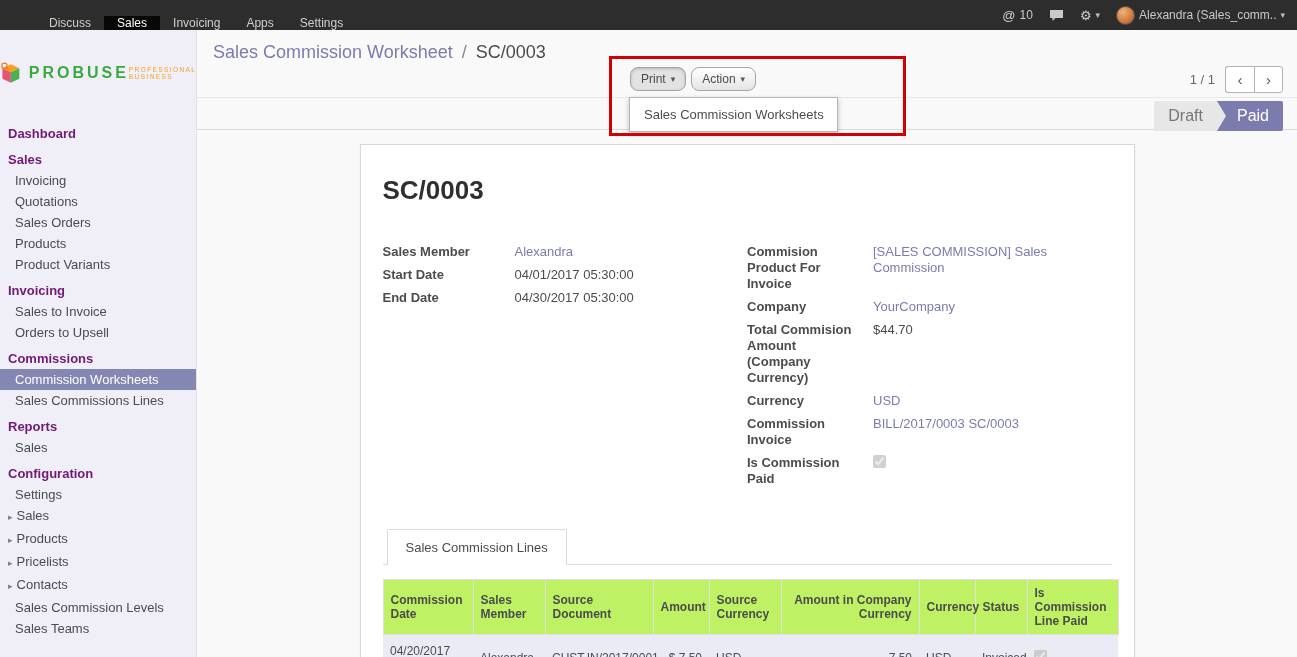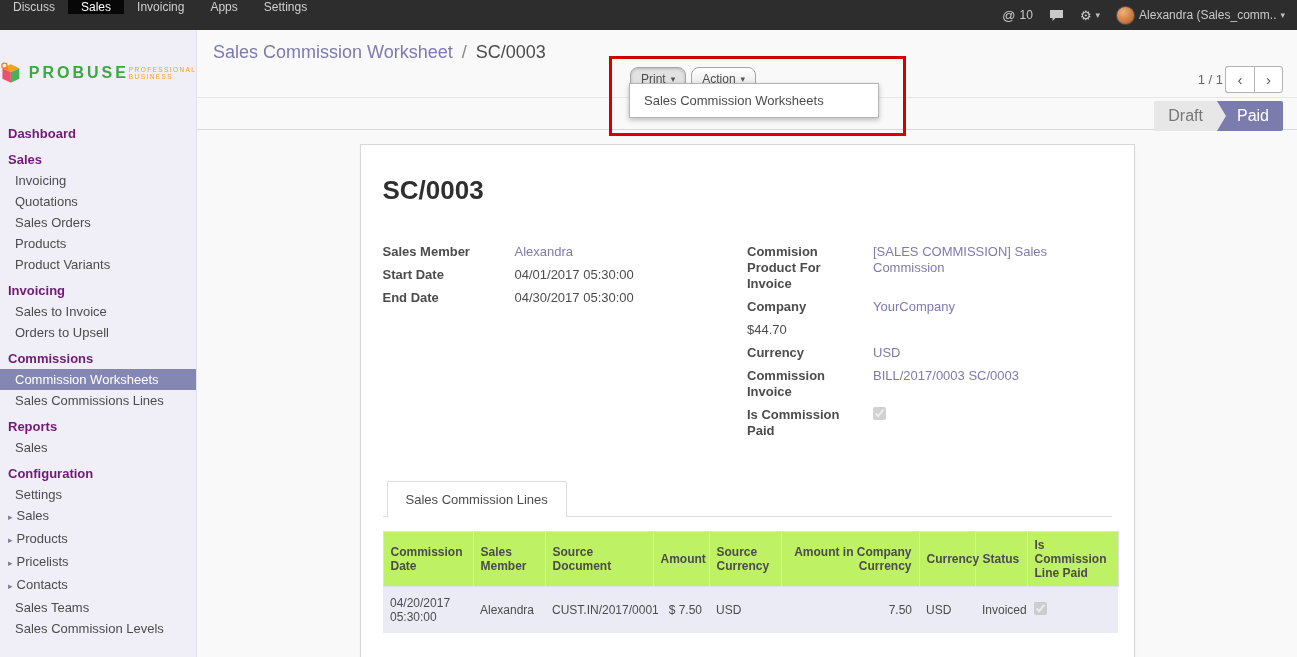--- a/index.html
+++ b/index.html
@@ -1,21 +1,21 @@
 <!DOCTYPE html>
 <html><head>
 <meta charset="utf-8">
 <style>
   * { margin:0; padding:0; box-sizing:border-box; }
   html,body { width:1297px; height:657px; overflow:hidden; }
   body { font-family:"Liberation Sans", sans-serif; background:#f9f9f9; position:relative; color:#4c4c4c; }
 
   
   .topbar { position:absolute; top:0; left:0; width:1297px; height:30px; background:#2d2d2d; display:flex; align-items:stretch; z-index:50; }
-  .tb-apps { display:flex; align-items:flex-start; }
+  .tb-apps { display:flex; align-items:flex-end;padding-left:36px; }
   .tb-app { padding:0 13px; display:flex; align-items:center; font-size:12px; color:#cfcfcf; cursor:pointer; }
   .tb-app.active { background:#070707; color:#fff; }
   .tb-right { margin-left:auto; display:flex; align-items:center; gap:16px; padding-right:12px; }
   .tb-item { display:flex; align-items:center; gap:4px; color:#c9c9c9; font-size:12px; cursor:pointer; }
   .at-glyph { font-size:13px; color:#cfcfcf; }
   .caret { font-size:9px; color:#bdbdbd; }
   .avatar { width:19px; height:19px; border-radius:50%; background:radial-gradient(circle at 35% 30%, #f0b27a, #c96f35 70%, #8c4a1e); display:inline-block; border:1px solid #555; }
   .gear-glyph { font-size:13px; color:#cfcfcf; }
 
   
@@ -36,32 +36,32 @@
   .row1 { height:68px; border-bottom:1px solid #e7e7e7; position:relative; }
   .row2 { height:32px; border-bottom:1px solid #d9d9d9; position:relative; }
   .breadcrumb { position:absolute; left:16px; top:12px; font-size:18px; }
   .breadcrumb a { color:#7c7bad; text-decoration:none; cursor:pointer; }
   .breadcrumb .sep { color:#888; margin:0 4px; }
   .breadcrumb .current { color:#4c4c4c; }
   .btn-area { position:absolute; left:433px; top:37px; display:flex; gap:5px; }
   .o-btn { font-family:inherit; font-size:12px; color:#4c4c4c; padding:4px 10px; border:1px solid #a5a5a5; border-radius:8px; background:linear-gradient(#ffffff,#e4e4e4); cursor:pointer; display:flex; align-items:center; gap:5px; }
   .o-btn.open { background:#e2e2e2; box-shadow:inset 0 1px 3px rgba(0,0,0,.2); }
   .o-btn .caret { color:#555; }
-  .pager { position:absolute; right:14px; top:36px; display:flex; align-items:center; gap:2px; }
+  .pager { position:absolute; right:14px; top:36px; display:flex; align-items:center; gap:10px; }
   .pager-count { font-size:13px; color:#666; }
   .pager-btns { display:flex; }
   .pager-btn { width:29px; height:27px; background:#fff; border:1px solid #b3b3b3; font-size:15px; color:#555; cursor:pointer; line-height:1; }
   .pager-btn:first-child { border-radius:3px 0 0 3px; border-right:none; }
   .pager-btn:last-child { border-radius:0 3px 3px 0; }
 
   .statusbar { position:absolute; right:14px; top:3px; display:flex; background:#e7e7e7; border-radius:2px; overflow:hidden; }
   .state { font-size:16px; padding:6px 14px; color:#777; cursor:pointer; }
   .state.active { background:#7c7bad; color:#fff; padding-left:20px; clip-path:polygon(0 0, 100% 0, 100% 100%, 0 100%, 9px 50%); }
 
-  .dropdown { position:absolute; left:432px; top:53px; width:250px; background:#fff; border:1px solid #b5b5b5; box-shadow:0 2px 5px rgba(0,0,0,.25); z-index:30; padding:4px 0; }
+  .dropdown { position:absolute; left:432px; top:67px; width:209px; background:#fff; border:1px solid #b5b5b5; box-shadow:0 2px 5px rgba(0,0,0,.25); z-index:30; padding:4px 0; }
   .dd-item { font-size:13px; color:#4c4c4c; padding:5px 14px; cursor:pointer; white-space:nowrap; }
 
   .annotation { position:absolute; left:609px; top:56px; width:297px; height:80px; border:3px solid #d40000; z-index:60; pointer-events:none; }
 
   
   .sheet { width:775px; margin:14px auto 0; background:#fff; border:1px solid #d8d8d8; box-shadow:0 1px 2px rgba(0,0,0,.06); padding:30px 22px 20px; min-height:520px; position:relative; z-index:5; }
   .record-title { font-size:26px; font-weight:bold; color:#2f2f2f; margin-bottom:38px; }
   .fields { display:flex; margin-bottom:34px; }
   .fcol { width:50%; }
   .frow { display:flex; align-items:flex-start; margin-bottom:7px; font-size:13px; line-height:16px; }
@@ -144,22 +144,22 @@
       <div class="menu-item active"><span>Commission Worksheets</span></div>
       <div class="menu-item"><span>Sales Commissions Lines</span></div>
       <div class="menu-section"><span>Reports</span></div>
       <div class="menu-item"><span>Sales</span></div>
       <div class="menu-section"><span>Configuration</span></div>
       <div class="menu-item"><span>Settings</span></div>
       <div class="menu-item"><span class="submenu-arrow">▸</span><span>Sales</span></div>
       <div class="menu-item"><span class="submenu-arrow">▸</span><span>Products</span></div>
       <div class="menu-item"><span class="submenu-arrow">▸</span><span>Pricelists</span></div>
       <div class="menu-item"><span class="submenu-arrow">▸</span><span>Contacts</span></div>
+      <div class="menu-item"><span>Sales Commission Levels</span></div>
       <div class="menu-item"><span>Sales Teams</span></div>
-      <div class="menu-item"><span>Sales Commission Levels</span></div>
     </nav>
 </div>
 
 <div class="main">
   <div class="control">
     <div class="row1">
       <div class="breadcrumb">
         <a>Sales Commission Worksheet</a>
         <span class="sep">/</span>
         <span class="current">SC/0003</span>
@@ -214,20 +214,21 @@
       <div class="fcol right">
           <div class="frow">
             <span class="flabel">Commision Product For Invoice</span>
             <span class="fvalue link">[SALES COMMISSION] Sales Commission</span>
           </div>
           <div class="frow">
             <span class="flabel">Company</span>
             <span class="fvalue link">YourCompany</span>
           </div>
           <div class="frow">
+            <span class="flabel">Total Commision Amount (Company Currency)</span>
             <span class="fvalue">$44.70</span>
           </div>
           <div class="frow">
             <span class="flabel">Currency</span>
             <span class="fvalue link">USD</span>
           </div>
           <div class="frow">
             <span class="flabel">Commission Invoice</span>
             <span class="fvalue link">BILL/2017/0003 SC/0003</span>
           </div>

